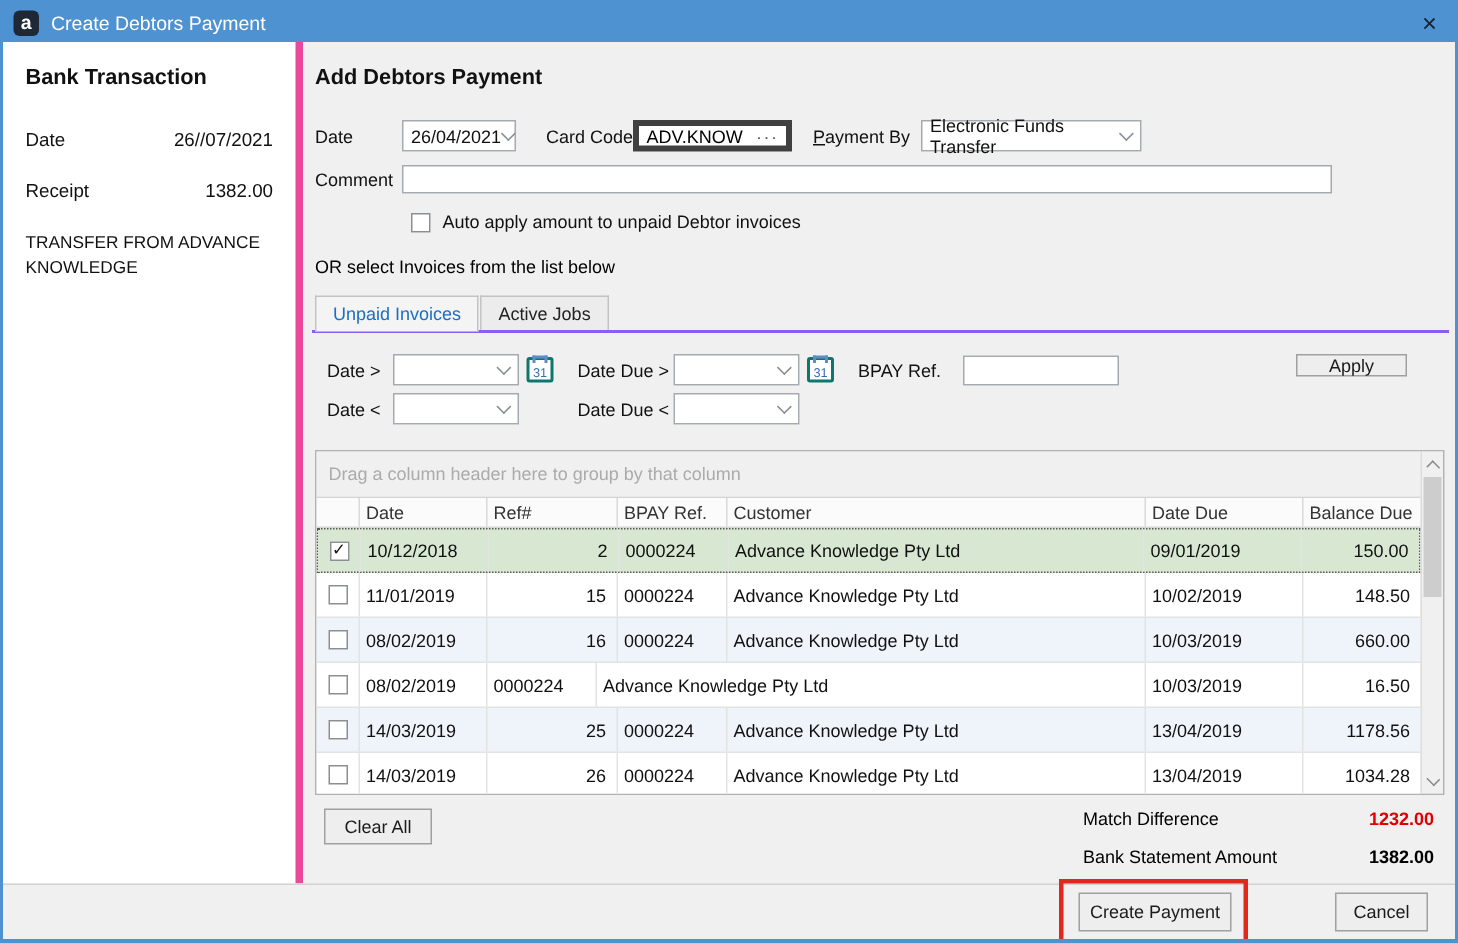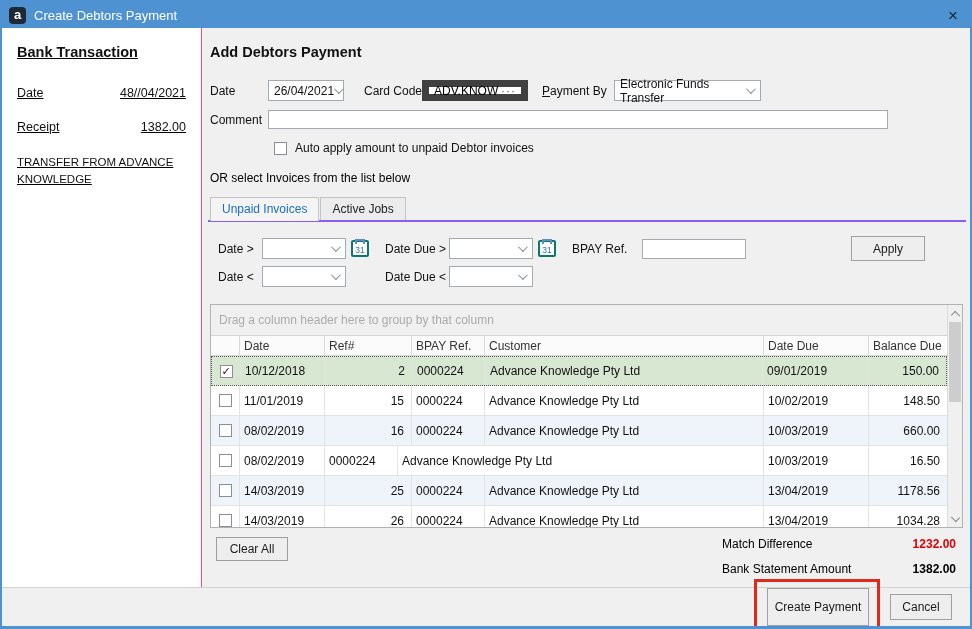--- a/index.html
+++ b/index.html
@@ -27,21 +27,21 @@
   .title-text { color:#fff; font-size:13px; flex:1; }
   .close-btn {
     color:#16222e; font-size:17px; line-height:17px; cursor:default;
     padding:0 2px; font-weight:normal;
   }
 
   
   .main { flex:1; display:flex; min-height:0; }
   .left-panel {
     width:200px; flex:0 0 200px; background:#fff;
-    border-right:1px solid #ec4899; padding:16px 15px;text-decoration:underline;
+    border-right:5px solid #ec4899; padding:16px 15px;
   }
   .lp-heading { font-size:14.5px; font-weight:bold; margin-bottom:26px; color:#111; }
   .lp-row { display:flex; justify-content:space-between; font-size:12.5px; color:#111; margin-bottom:20px; }
   .lp-desc { font-size:11.5px; color:#111; line-height:1.45; max-width:158px; margin-top:4px; }
 
   .right-panel { flex:1; padding:10px 4px 0 6px; display:flex; flex-direction:column; min-width:0; }
   .rp-heading { font-size:14.5px; font-weight:bold; color:#111; margin:6px 0 20px 2px; }
 
   label, .lbl { font-size:12px; color:#111; }
 
@@ -56,21 +56,21 @@
   }
   .combo .chev { margin-left:auto; margin-right:7px; }
   .chev {
     width:7px; height:7px; border-right:1.5px solid #878d94; border-bottom:1.5px solid #878d94;
     transform:rotate(45deg) translateY(-2px); display:inline-block; flex:0 0 7px;
   }
   .combo-date { width:76px; flex:0 0 76px; }
   .combo-pay { width:147px; flex:0 0 147px; }
   .cc-label { margin-left:16px; width:62px; flex:0 0 62px;text-align:right; }
   .cc-input {
-    width:106px; flex:0 0 106px; height:21px; background:#fff; border:7px solid #404040;
+    width:106px; flex:0 0 106px; height:21px; background:#fff; border:4px solid #404040;
     display:flex; align-items:center; font-size:12px; padding-left:5px;
   }
   .cc-ellipsis { margin-left:auto; padding-right:5px; color:#555; font-size:12px; letter-spacing:1px; cursor:default; }
   .pb-label { margin-left:14px; width:72px; flex:0 0 72px; }
   .mnemonic::first-letter { text-decoration:underline; }
 
   .row-comment { margin-bottom:10px; }
   .comment-input {
     width:620px; flex:0 0 620px; height:19px; background:#fff; border:1px solid #a5a9b0;
     font-size:12px; padding:0 4px; font-family:"Liberation Sans", sans-serif;
@@ -115,21 +115,21 @@
   .bpay-input {
     width:104px; flex:0 0 104px; height:20px; margin-left:8px;
     background:#fff; border:1px solid #a5a9b0; font-size:12px; padding:0 4px;
     font-family:"Liberation Sans", sans-serif;
   }
   .spacer39 { width:39px; flex:0 0 39px; }
   .btn {
     background:#eee; border:1px solid #a0a0a0; color:#1b1b1b;
     font-size:12px; font-family:"Liberation Sans", sans-serif; cursor:default;
   }
-  .apply-btn { margin-left:auto; margin-right:41px; width:74px; height:25px; align-self:flex-start; }
+  .apply-btn { margin-left:auto; margin-right:28px; width:74px; height:15px; align-self:flex-start; }
 
   
   .grid-box {
     margin:12px 3px 0 2px; border:1px solid #b2b2b2; background:#fff;
     height:238px; position:relative; overflow:hidden;
   }
   .grid-content { position:absolute; left:0; top:0; right:15px; bottom:0; }
   .group-band {
     height:30px; background:#f0f0f0; display:flex; align-items:center;
     padding-left:8px; font-size:12px; color:#ababab;
@@ -177,22 +177,22 @@
   .sum-row { display:flex; justify-content:space-between; font-size:12px; margin-bottom:11px; }
   .sum-val { font-weight:bold; }
   .sum-val.red { color:#e00000; }
 
   
   .footer {
     flex:0 0 37px; background:#f0f0f0; border-top:1px solid #d2d2d2;
     display:flex; align-items:center; justify-content:flex-end; gap:21px;
     padding-right:18px; position:relative;
   }
-  .create-btn { width:102px; height:38px; }
-  .cancel-btn { width:62px; height:26px; }
+  .create-btn { width:102px; height:26px; }
+  .cancel-btn { width:62px; height:26px;margin-left:48px; }
   .annotate-wrap { position:relative; display:inline-block; }
   .annotate-wrap::after {
     content:""; position:absolute; left:-13px; right:-11px; top:-9px; bottom:-11px;
     border:3px solid #e0291d; pointer-events:none;
   }
 </style>
 </head>
 <body>
 
 <div class="window">
@@ -202,21 +202,21 @@
     <div class="title-text">Create Debtors Payment</div>
     <div class="close-btn">×</div>
   </div>
 
   <div class="main">
 
     <div class="left-panel">
       <div class="lp-heading">Bank Transaction</div>
       <div class="lp-row">
         <span>Date</span>
-        <span>48//04/2021</span>
+        <span>26//07/2021</span>
       </div>
       <div class="lp-row">
         <span>Receipt</span>
         <span>1382.00</span>
       </div>
       <div class="lp-desc">TRANSFER FROM ADVANCE KNOWLEDGE</div>
     </div>
 
     <div class="right-panel">
       <div class="rp-heading">Add Debtors Payment</div>

